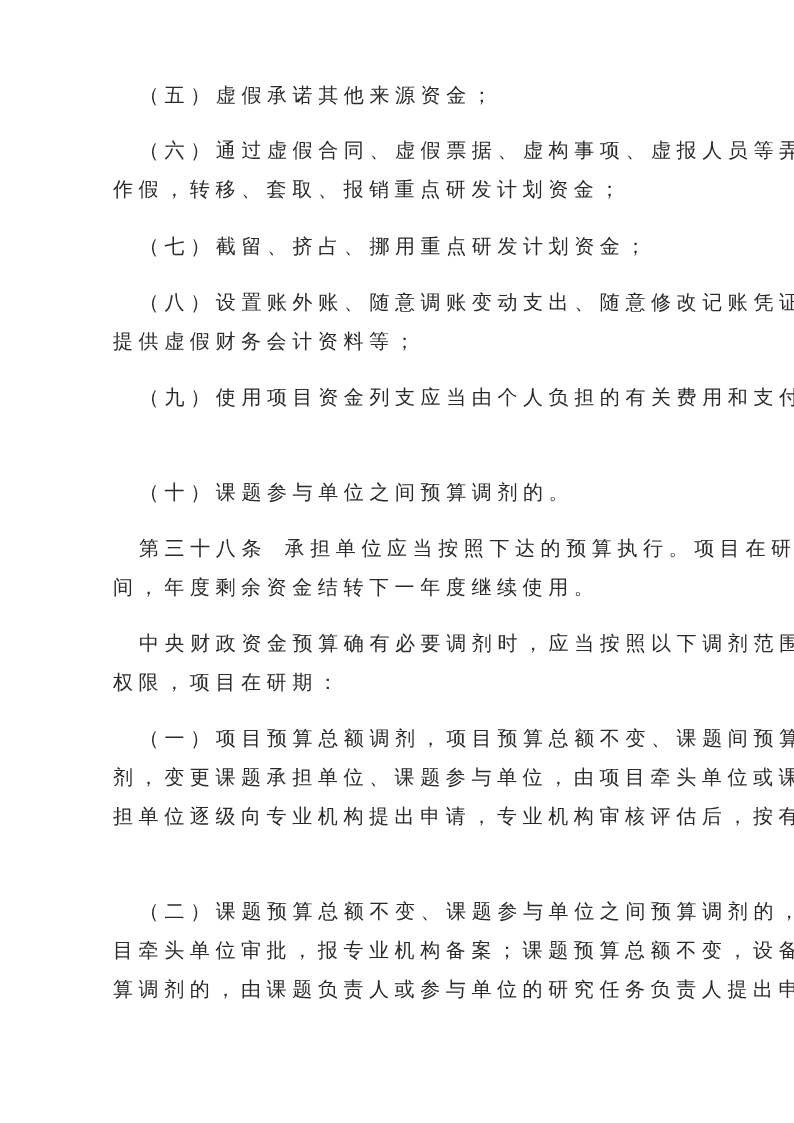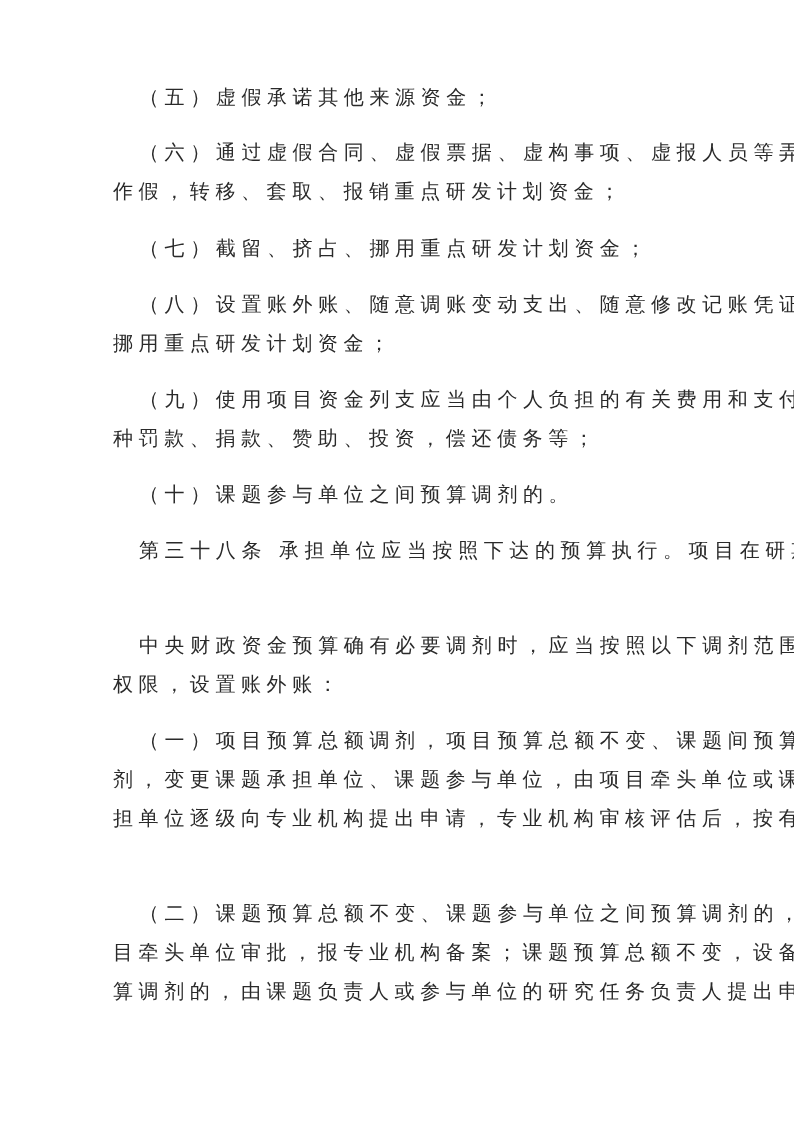--- a/index.html
+++ b/index.html
@@ -1,46 +1,46 @@
 <!DOCTYPE html>
 <html><head>
 <meta charset="utf-8">
 <style>
   html, body { margin:0; padding:0; background:#ffffff; }
   body { width:794px; height:1123px; position:relative; overflow:hidden;
          font-family:"DejaVu Serif","Liberation Serif",serif; color:#2a2a2a; }
   .page { position:absolute; left:0; top:0; width:794px; height:1123px; }
   .line { position:absolute; left:113px; width:600px; height:30px; line-height:30px;
-          font-size:20px; letter-spacing:5.6px; white-space:nowrap; }
+          font-size:20px; letter-spacing:5.6px; white-space:nowrap;font-family:Liberation Mono, monospace; }
   .indent { left:139px; }
 </style>
 </head>
 <body>
 
 <div class="page">
 
   <div class="line indent" style="top:82px">（五）虚假承诺其他来源资金；</div>
 
   <div class="line indent" style="top:137px">（六）通过虚假合同、虚假票据、虚构事项、虚报人员等弄虚</div>
   <div class="line" style="top:176px">作假，转移、套取、报销重点研发计划资金；</div>
 
   <div class="line indent" style="top:233px">（七）截留、挤占、挪用重点研发计划资金；</div>
 
   <div class="line indent" style="top:289px">（八）设置账外账、随意调账变动支出、随意修改记账凭证、</div>
-  <div class="line" style="top:328px">挪用重点研发计划资金；</div>
+  <div class="line" style="top:328px">提供虚假财务会计资料等；</div>
 
   <div class="line indent" style="top:384px">（九）使用项目资金列支应当由个人负担的有关费用和支付各</div>
-  <div class="line" style="top:423px">种罚款、捐款、赞助、投资，偿还债务等；</div>
 
   <div class="line indent" style="top:479px">（十）课题参与单位之间预算调剂的。</div>
 
   <div class="line indent" style="top:535px">第三十八条 承担单位应当按照下达的预算执行。项目在研期</div>
+  <div class="line" style="top:574px">间，年度剩余资金结转下一年度继续使用。</div>
 
   <div class="line indent" style="top:630px">中央财政资金预算确有必要调剂时，应当按照以下调剂范围和</div>
-  <div class="line" style="top:669px">权限，设置账外账：</div>
+  <div class="line" style="top:669px">权限，项目在研期：</div>
 
   <div class="line indent" style="top:725px">（一）项目预算总额调剂，项目预算总额不变、课题间预算调</div>
   <div class="line" style="top:764px">剂，变更课题承担单位、课题参与单位，由项目牵头单位或课题承</div>
   <div class="line" style="top:803px">担单位逐级向专业机构提出申请，专业机构审核评估后，按有关规</div>
 
   <div class="line indent" style="top:898px">（二）课题预算总额不变、课题参与单位之间预算调剂的，由项</div>
   <div class="line" style="top:937px">目牵头单位审批，报专业机构备案；课题预算总额不变，设备费预</div>
   <div class="line" style="top:976px">算调剂的，由课题负责人或参与单位的研究任务负责人提出申请，</div>
 </div>
 

